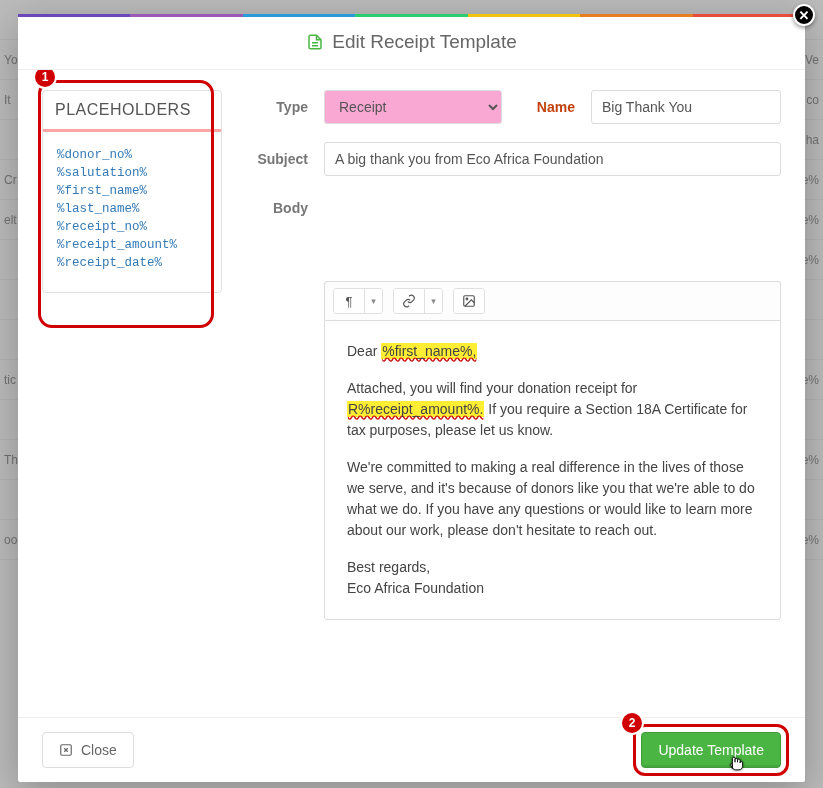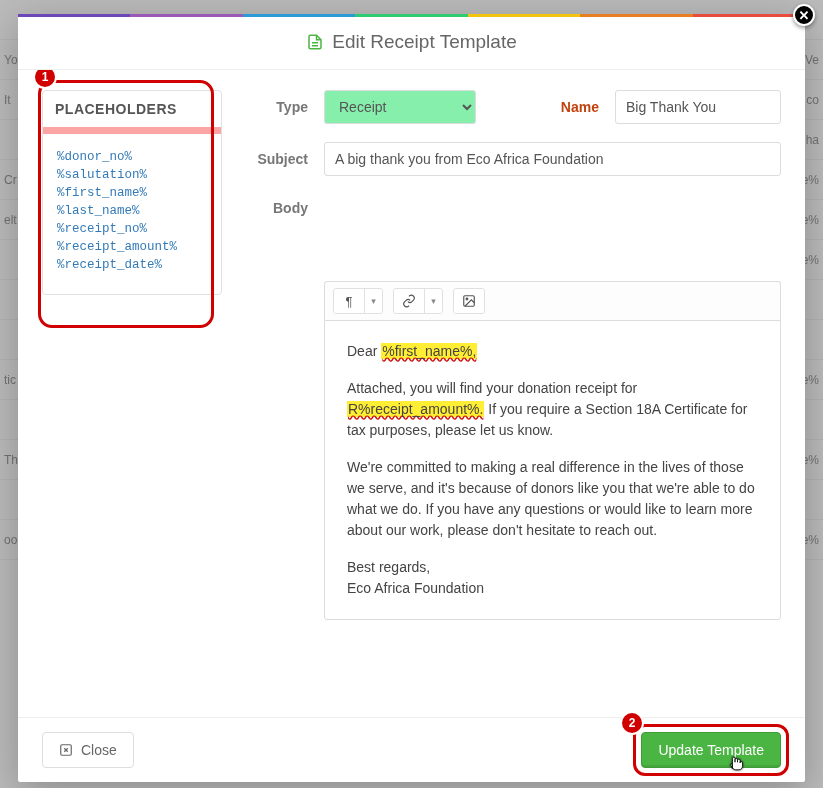--- a/index.html
+++ b/index.html
@@ -59,21 +59,21 @@
   .modal-header svg { color:#4BB543; }
   .modal-body {
     flex:1; display:flex; padding: 20px 24px 10px 24px; gap: 30px; overflow:hidden;
   }
   
   .left-col { width: 180px; flex-shrink:0; position:relative; }
   .panel {
     border:1px solid #e1e1e1; border-radius:4px; background:#fff;
   }
   .panel-head {
-    padding:10px 12px; font-size:14px; letter-spacing:0.5px; font-weight:700; color:#555; border-bottom:7px solid #fca5a5;
+    padding:10px 12px; font-size:16px; letter-spacing:0.5px; font-weight:400; color:#555; border-bottom:3px solid #fca5a5;
   }
   .panel-body { padding:16px 14px 18px 14px; }
   .placeholder-item {
     font-family: "Courier New", monospace;
     font-size: 12.5px;
     color:#337ab7;
     margin-bottom:4px;
     cursor:pointer;
   }
   .callout {
@@ -92,23 +92,23 @@
   .right-col { flex:1; display:flex; flex-direction:column; }
   .form-row { display:flex; align-items:center; margin-bottom:18px; gap:16px; }
   .form-label {
     width:56px; text-align:right; color:#777; font-size:14px; font-weight:600; flex-shrink:0;
   }
   .form-label.top-align { align-self:flex-start; padding-top:6px; }
   select.form-ctrl, input.form-ctrl {
     height:34px; border:1px solid #dcdcdc; background:#fafafa; border-radius:3px;
     padding:0 10px; font-size:14px; color:#555; font-family:inherit;
   }
-  select.form-ctrl { width:152px; background:#86efac; }
+  select.form-ctrl { width:178px; background:#f9a8d4; }
   .name-label { color:#c2410c; font-size:14px; font-weight:600; }
-  input.form-ctrl.name { width:166px; background:#fff; }
+  input.form-ctrl.name { width:190px; background:#fff; }
   input.form-ctrl.subject { flex:1; background:#fff; }
   .editor-wrap { flex:1; display:flex; flex-direction:column; }
   .toolbar {
     border:1px solid #dcdcdc; border-bottom:0; border-radius:3px 3px 0 0;
     padding:6px 8px; display:flex; gap:10px; align-items:center; background:#fdfdfd;
   }
   .tb-group { display:flex; border:1px solid #e0e0e0; border-radius:3px; overflow:hidden; }
   .tb-btn {
     width:30px; height:24px; display:flex; align-items:center; justify-content:center;
     background:#fff; cursor:pointer; font-size:13px; color:#555;

